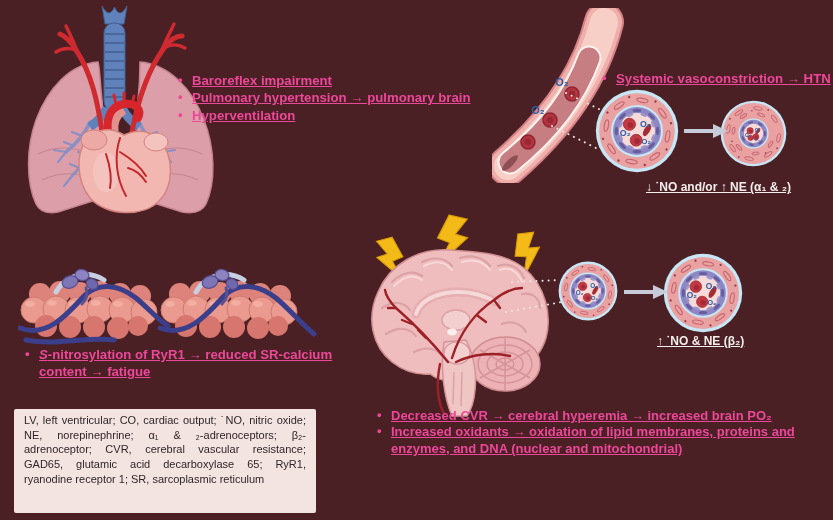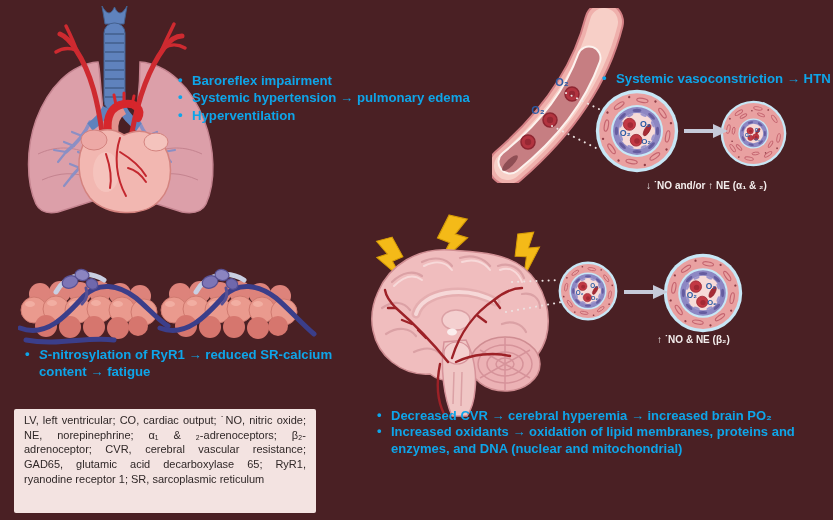--- a/index.html
+++ b/index.html
@@ -1,23 +1,23 @@
 <!DOCTYPE html>
 <html><head>
 <meta charset="utf-8">
 <style>
   html,body{margin:0;padding:0;background:#2e1416;}
   #canvas{position:relative;width:833px;height:520px;background:#4a2024;overflow:hidden;
           font-family:"Liberation Sans","DejaVu Sans",sans-serif;}
   .abs{position:absolute;}
-  ul.blist{margin:0;padding:0;color:#0ea5e9;font-weight:600;font-size:13.2px;line-height:17.3px;}
+  ul.blist{margin:0;padding:0;color:#ec4899;font-weight:600;font-size:13.2px;line-height:17.3px;text-decoration:underline;}
   ul.blist li{list-style:none;position:relative;padding-left:15px;margin:0;}
   ul.blist li::before{content:"•";position:absolute;left:1px;top:-1px;}
   .nowrap li{white-space:nowrap;}
-  .effect{color:#f3edec;font-weight:600;font-size:10px;white-space:nowrap;}
+  .effect{color:#f3edec;font-weight:600;font-size:12px;white-space:nowrap;text-decoration:underline;}
   .legend{background:#f3e3e1;color:#2f2727;font-size:11px;line-height:14.7px;text-align:justify;
           padding:4px 10px;box-sizing:border-box;border-radius:2px;font-weight:500;}
   i{font-style:italic;}
   svg{display:block;}
   svg text.o2{font-weight:bold;fill:#2b5ca6;font-family:"Liberation Sans","DejaVu Sans",sans-serif;}
 </style>
 </head>
 <body>
 
 <div id="canvas">
@@ -367,21 +367,21 @@
     <g fill="#c6cad9" stroke="#c6cad9">
       <line x1="684" y1="131" x2="713" y2="131" stroke-width="4"></line>
       <polygon points="713,124 728,131 713,138" stroke="none"></polygon>
       <line x1="624" y1="292" x2="653" y2="292" stroke-width="4"></line>
       <polygon points="653,285 668,292 653,299" stroke="none"></polygon>
     </g>
   </svg>
 
   <ul class="blist abs nowrap" style="left:177px;top:72px;width:345px;">
     <li><i></i><span>Baroreflex impairment</span></li>
-    <li><i></i><span>Systemic hypertension → pulmonary edema</span></li>
+    <li><i></i><span>Pulmonary hypertension → pulmonary brain</span></li>
     <li><i></i><span>Hyperventilation</span></li>
   </ul>
 
   <ul class="blist abs nowrap" style="left:601px;top:70px;width:230px;">
     <li><i></i><span>Systemic vasoconstriction → HTN</span></li>
   </ul>
 
   <div class="effect abs" style="left:646px;top:180px;">↓ ˙NO and/or ↑ NE (α₁ &amp; ₂)</div>
 
   <ul class="blist abs" style="left:24px;top:346px;width:318px;">

